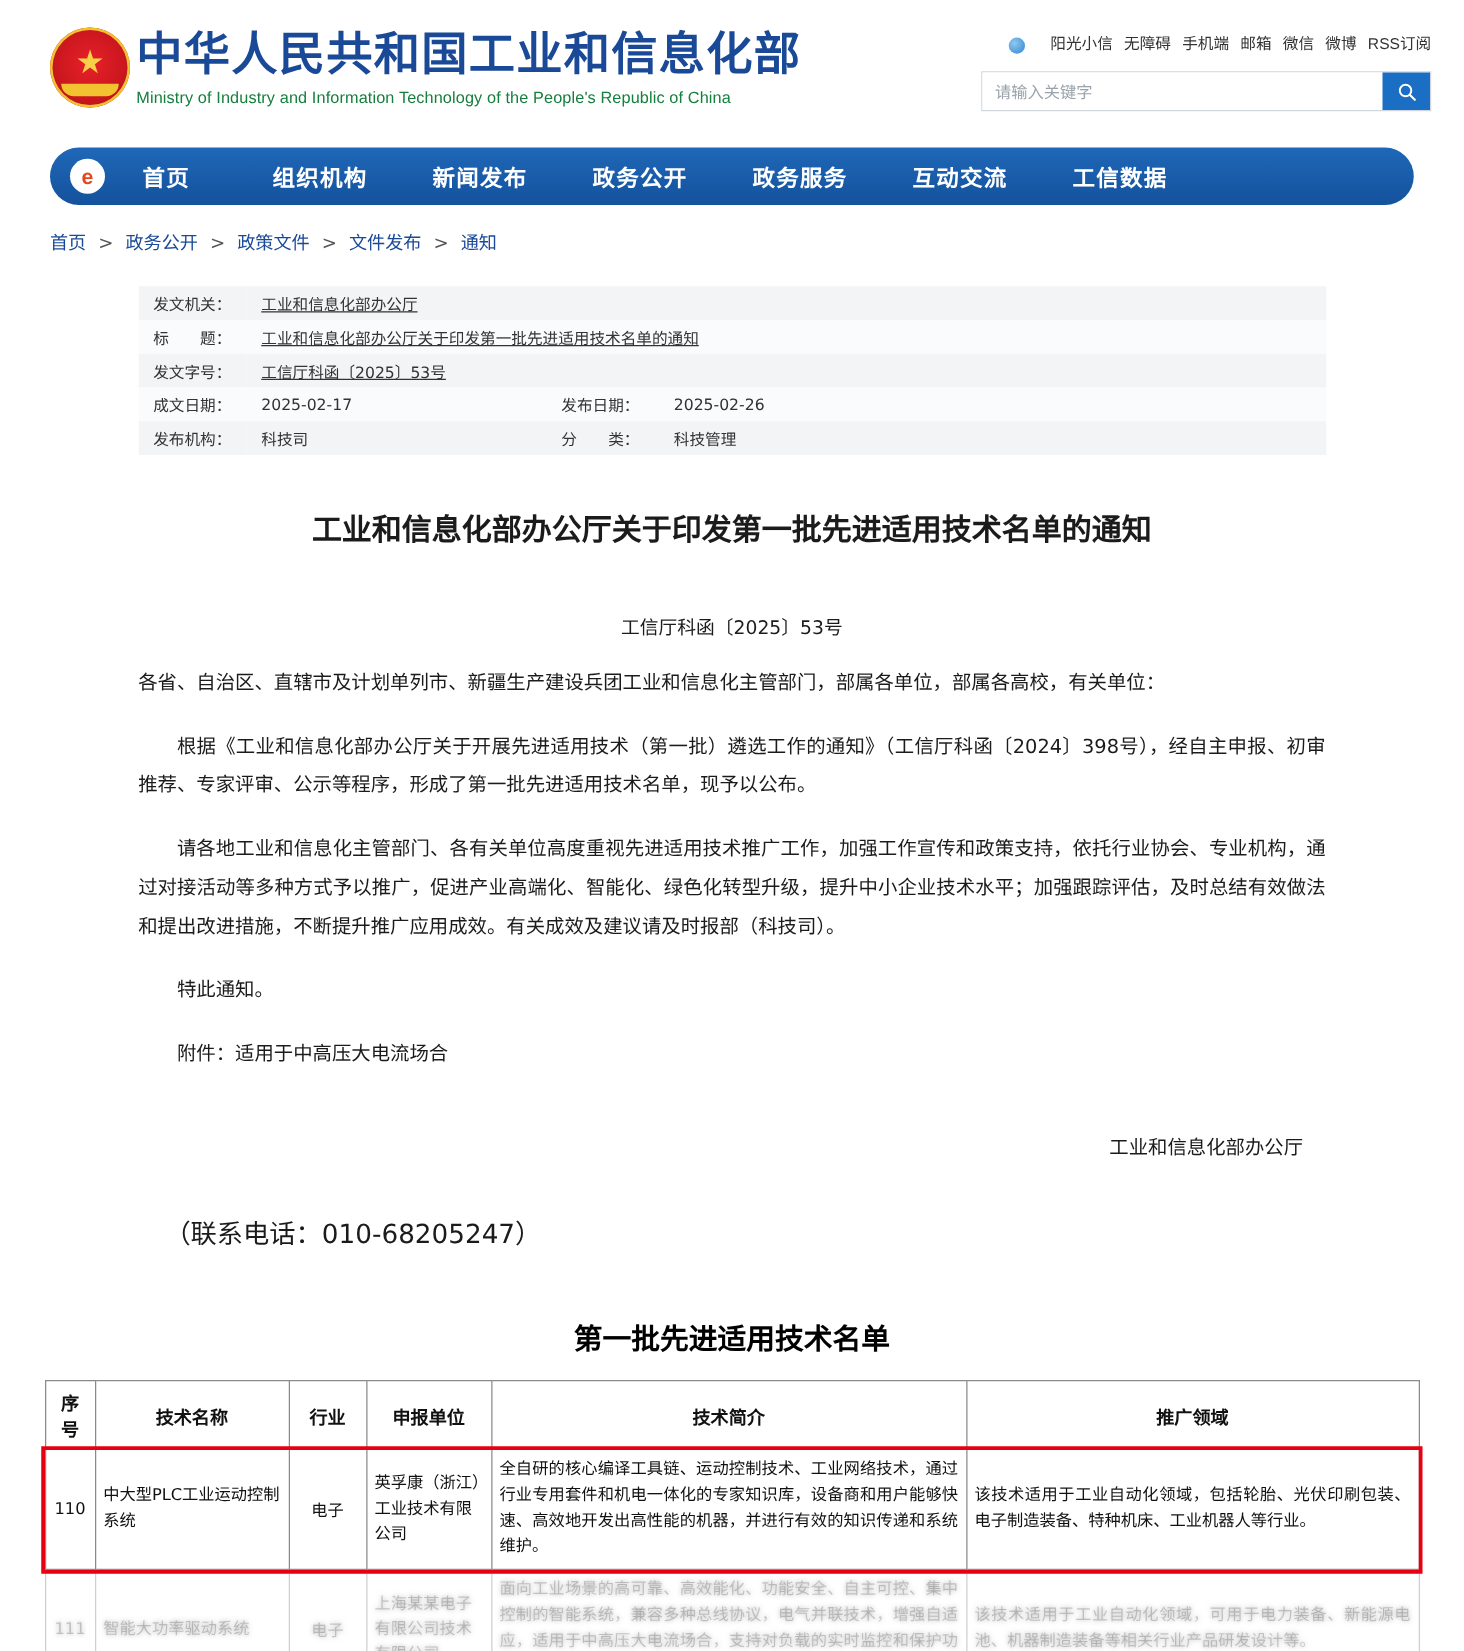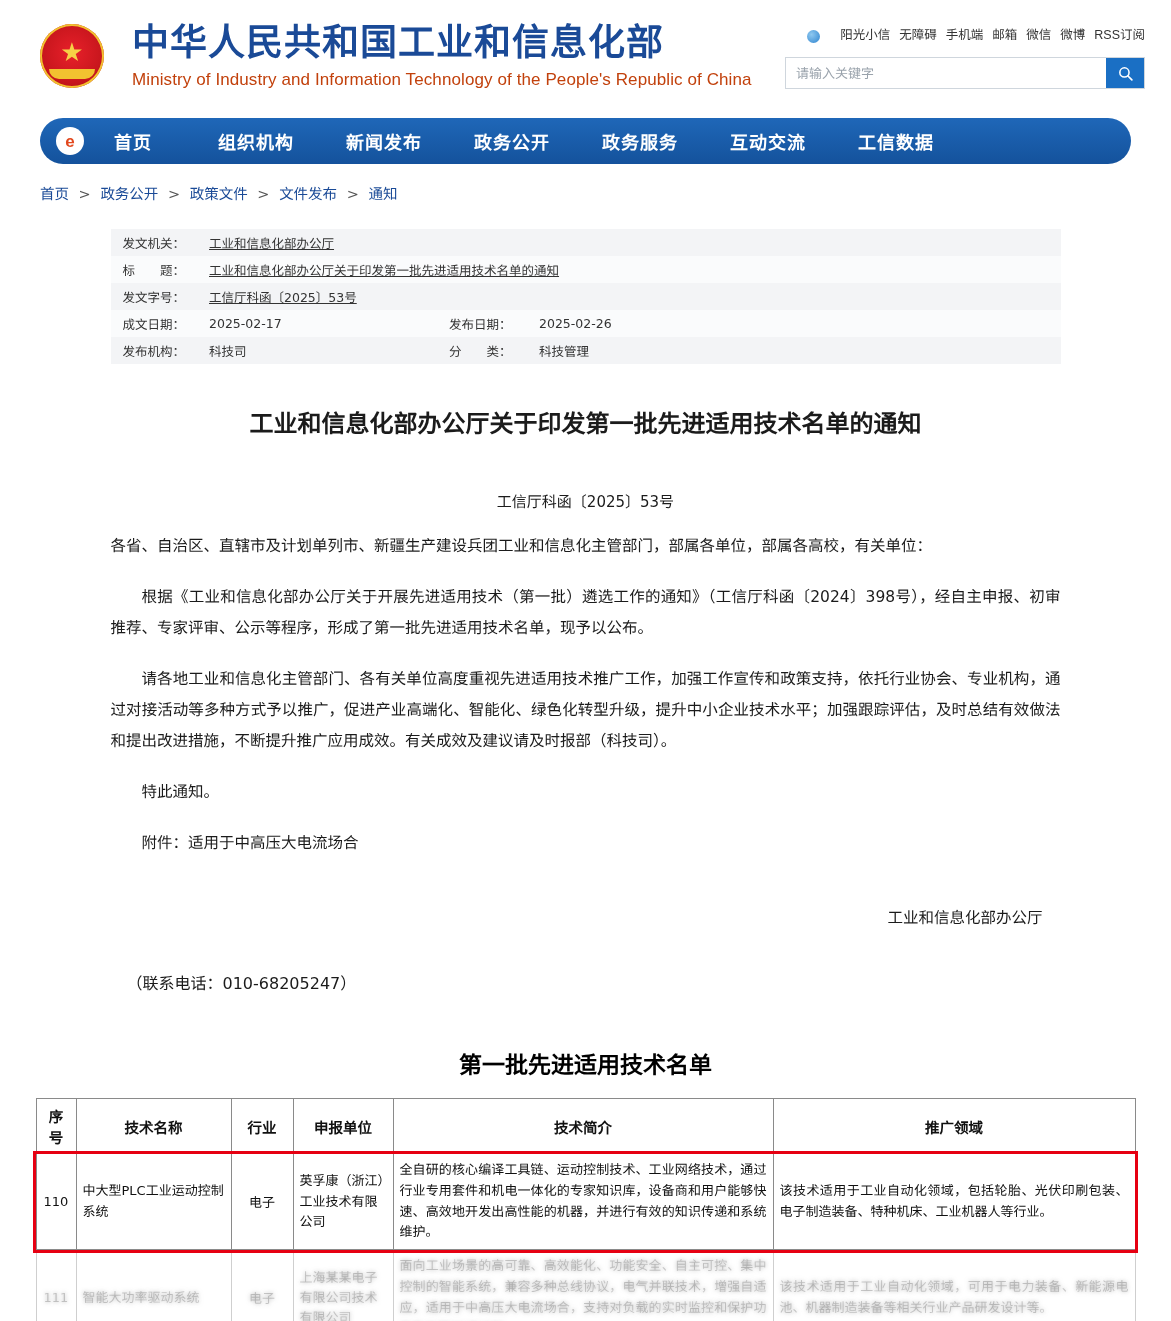--- a/index.html
+++ b/index.html
@@ -50,33 +50,33 @@
     line-height: 1;
   }
   .emblem::after {
     content: "";
     position: absolute;
     left: 9px; right: 9px; bottom: 9px;
     height: 10px;
     background: #f2c230;
     border-radius: 0 0 14px 14px;
   }
-  .brand-text { margin-left: 28px; }
+  .brand-text { margin-left: 5px; }
   .brand-cn {
     font-family: "DejaVu Sans", sans-serif;
     font-size: 37px;
     font-weight: bold;
     color: #1a4a97;
     letter-spacing: 1px;
     line-height: 1.15;
     white-space: nowrap;
   }
   .brand-en {
-    font-size: 17px;
-    color: #c2410c;
+    font-size: 13px;
+    color: #15803d;
     margin-top: 5px;
     letter-spacing: 0.1px;
     white-space: nowrap;
   }
 
   .header-right {
     position: absolute;
     right: 26px;
     top: 24px;
     width: 360px;
@@ -217,21 +217,21 @@
   .doc p.indent { text-indent: 2em; }
   .sign {
     margin-top: 44px;
     text-align: right;
     font-size: 15.5px;
     line-height: 2.0;
     padding-right: 18px;
   }
   .contact {
     margin-top: 36px;
-    font-size: 16px;
+    font-size: 21px;
     text-indent: 1em;
   }
 
   
   .att-title {
     text-align: center;
     font-size: 23px;
     font-weight: bold;
     font-family: "DejaVu Serif", serif;
     margin: 52px 0 18px 0;

